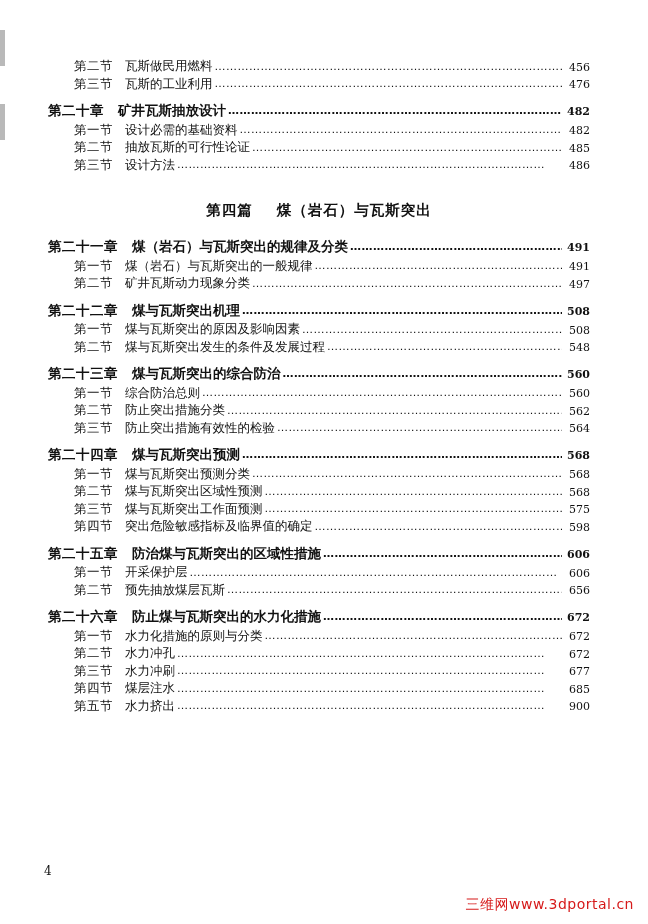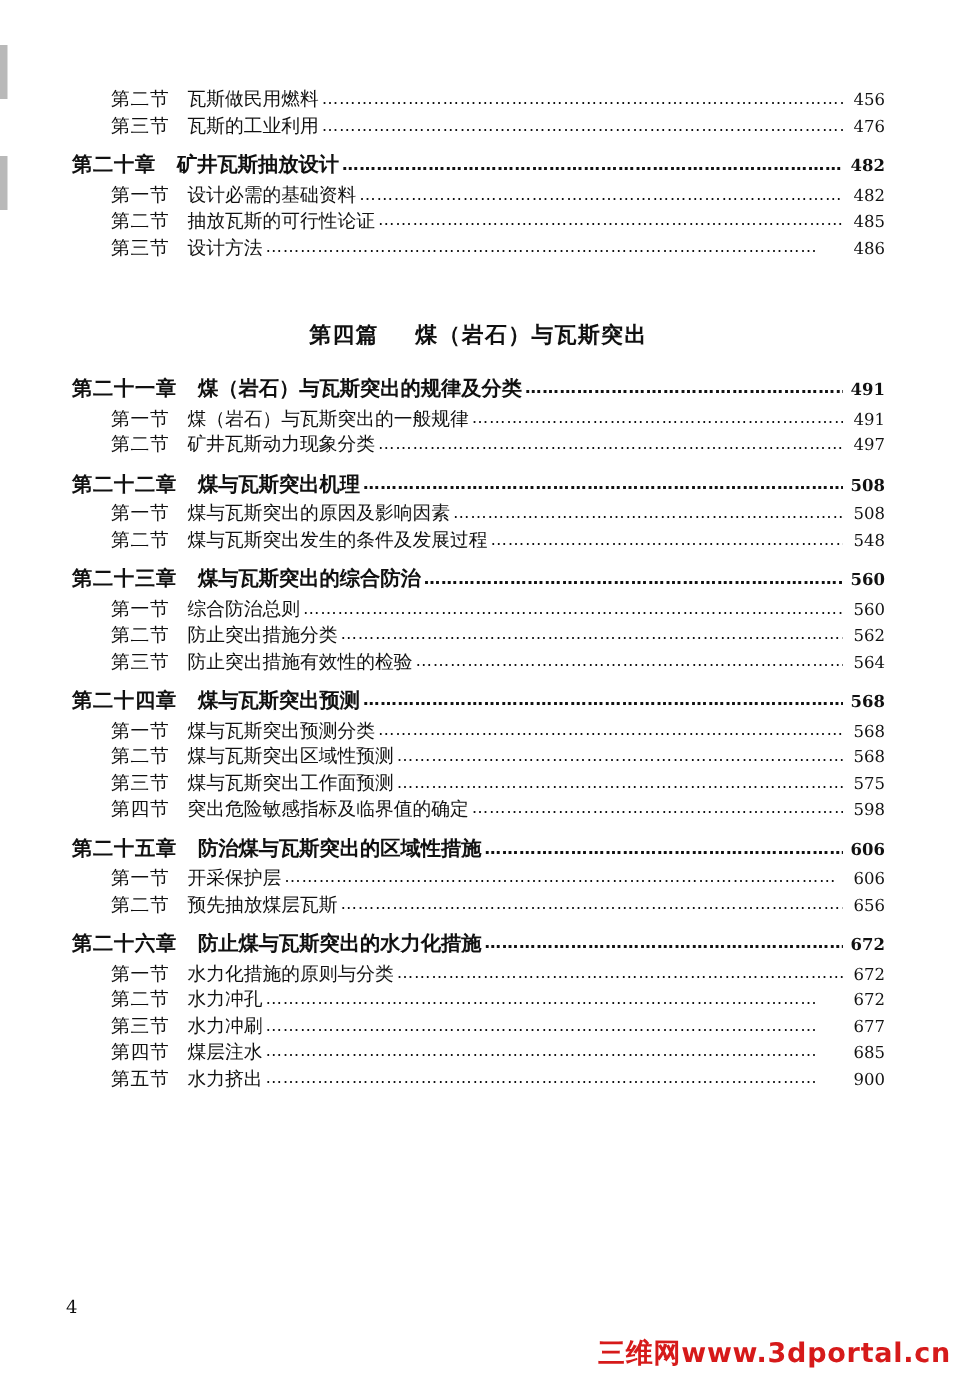--- a/index.html
+++ b/index.html
@@ -79,51 +79,52 @@
   }
   .chapter .num { letter-spacing: 0.5px; }
   .chapter .title { padding-left: 14px; }
   .chapter .page-no { font-weight: bold; }
 
   
   .section {
     margin-left: 26px;
     font-size: 12.5px;
     margin-bottom: 5px;
+    align-items: flex-end;
   }
   .section .num { letter-spacing: 0.5px; }
 
   .group { margin-bottom: 2px; }
 
   
   .part-heading {
     text-align: center;
     font-weight: bold;
     font-size: 14.5px;
     letter-spacing: 1px;
-    margin: 43px 0 20px 0;
+    margin: 30px 0 20px 0;
     color: #111;
   }
   .part-heading .part-label { margin-right: 18px; }
 
   .folio {
     position: absolute;
     left: 44px;
     bottom: 46px;
     font-size: 12px;
     font-family: "DejaVu Serif", "Liberation Serif", serif;
     color: #111;
   }
 
   .watermark {
     position: absolute;
     right: 14px;
     bottom: 10px;
-    font-size: 18px;
-    font-weight: bold;
+    font-size: 14px;
+    font-weight: normal;
     color: #d61a1a;
     letter-spacing: 0.5px;
     white-space: nowrap;
   }
   .watermark .wm-cn { color: #d61a1a; }
   .watermark .wm-url { color: #d61a1a; }
 </style>
 </head>
 <body>
 

